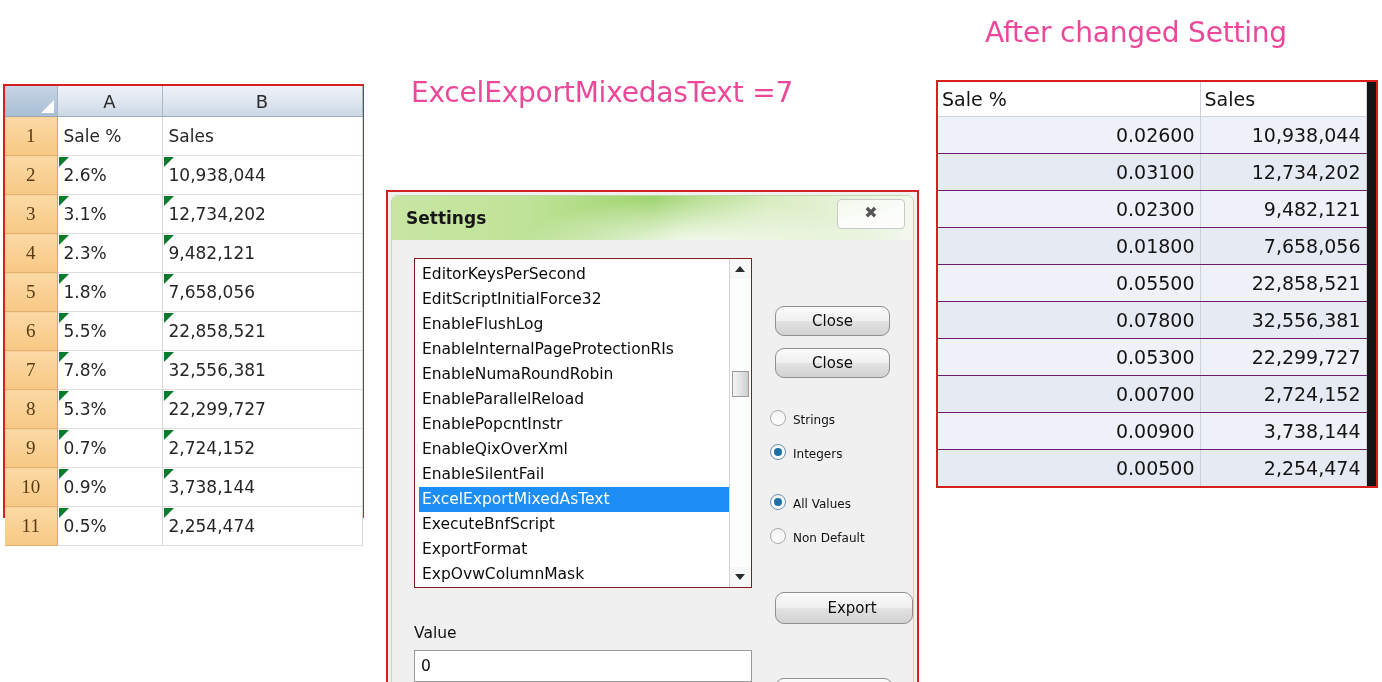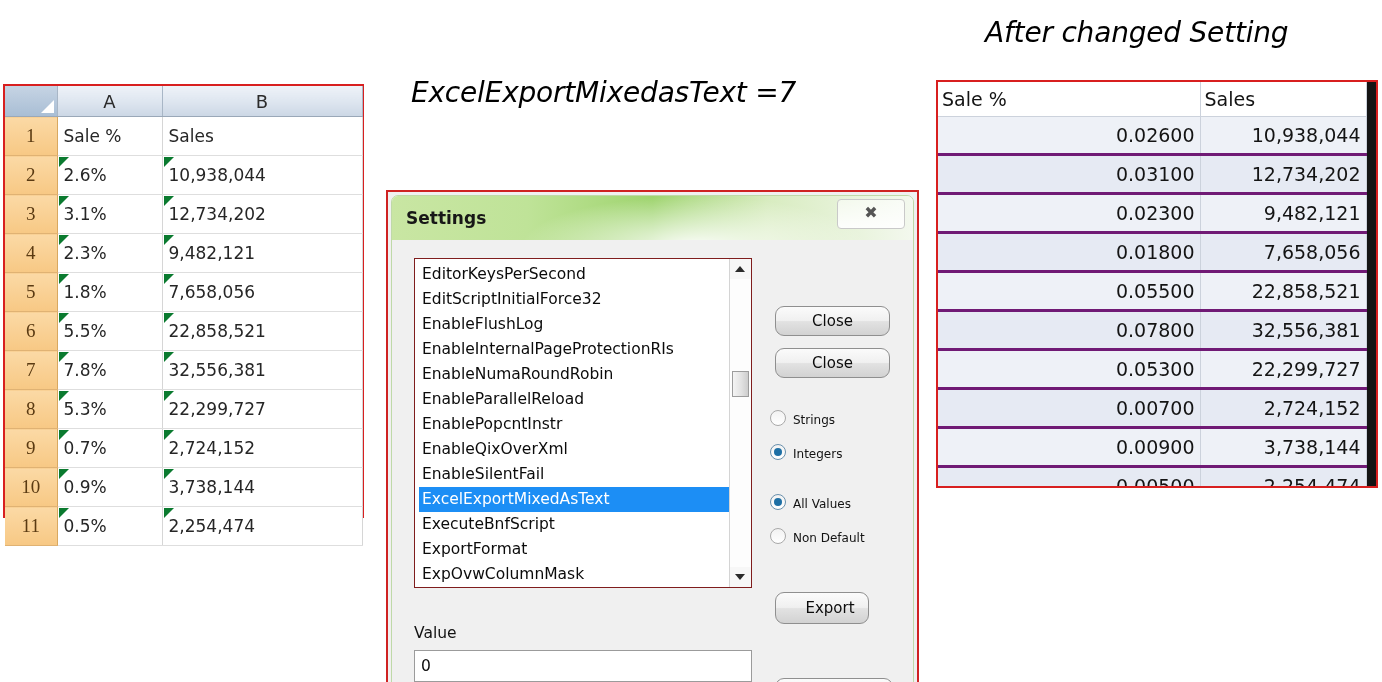--- a/index.html
+++ b/index.html
@@ -11,27 +11,26 @@
     width: 1382px;
     height: 682px;
     position: relative;
     font-family: "Liberation Sans", sans-serif;
     overflow: hidden;
   }
 
   
   .heading {
     position: absolute;
-    color: #000000;
+    color: #ec4899;
     font-size: 28px;
     font-family: "DejaVu Sans", sans-serif;
     font-weight: 400;
     white-space: nowrap;
     letter-spacing: -0.2px;
-    font-style: italic;
   }
   #heading-center { left: 411px; top: 76px; }
   #heading-right  { left: 985px; top: 16px; }
 
   
   #excel-grid {
     position: absolute;
     left: 3px;
     top: 84px;
     width: 361px;
@@ -242,21 +241,21 @@
     border-radius: 9px;
     color: #0c0c0c;
     font-size: 15px;
     font-family: "DejaVu Sans", sans-serif;
     text-align: center;
     cursor: pointer;
     box-sizing: border-box;
   }
   #btn-close { left: 383px; top: 66px;  width: 115px; height: 30px; line-height: 28px; }
   #btn-help  { left: 383px; top: 108px; width: 115px; height: 30px; line-height: 28px; }
-  #btn-export{ left: 383px; top: 352px; width: 94px; height: 32px; line-height: 30px; padding-left: 16px; }
+  #btn-export{ left: 383px; top: 352px; width: 138px; height: 32px; line-height: 30px; padding-left: 16px; }
   #btn-set   { left: 383px; top: 438px; width: 118px; height: 32px; line-height: 30px; }
 
   
   .radio-row {
     position: absolute;
     left: 378px;
     font-size: 12px;
     color: #121212;
     font-family: "DejaVu Sans", sans-serif;
     white-space: nowrap;
@@ -346,21 +345,21 @@
     border-bottom: 1px solid #ccd2dc;
     border-right: 1px solid #ccd2dc;
   }
   .rs-row td {
     height: 36px;
     text-align: right;
     font-size: 19px;
     color: #141414;
     padding: 0 5px 0 0;
     border-right: 1px solid #ccd2dc;
-    border-bottom: 3px solid #701a75;
+    border-bottom: 1px solid #701a75;
     background: #eef1f7;
     white-space: nowrap;
   }
   .rs-row.alt td { background: #e6eaf3; }
   .rs-scroll {
     background: #141414 !important;
     border: none !important;
     padding: 0 !important;
   }
 </style>

